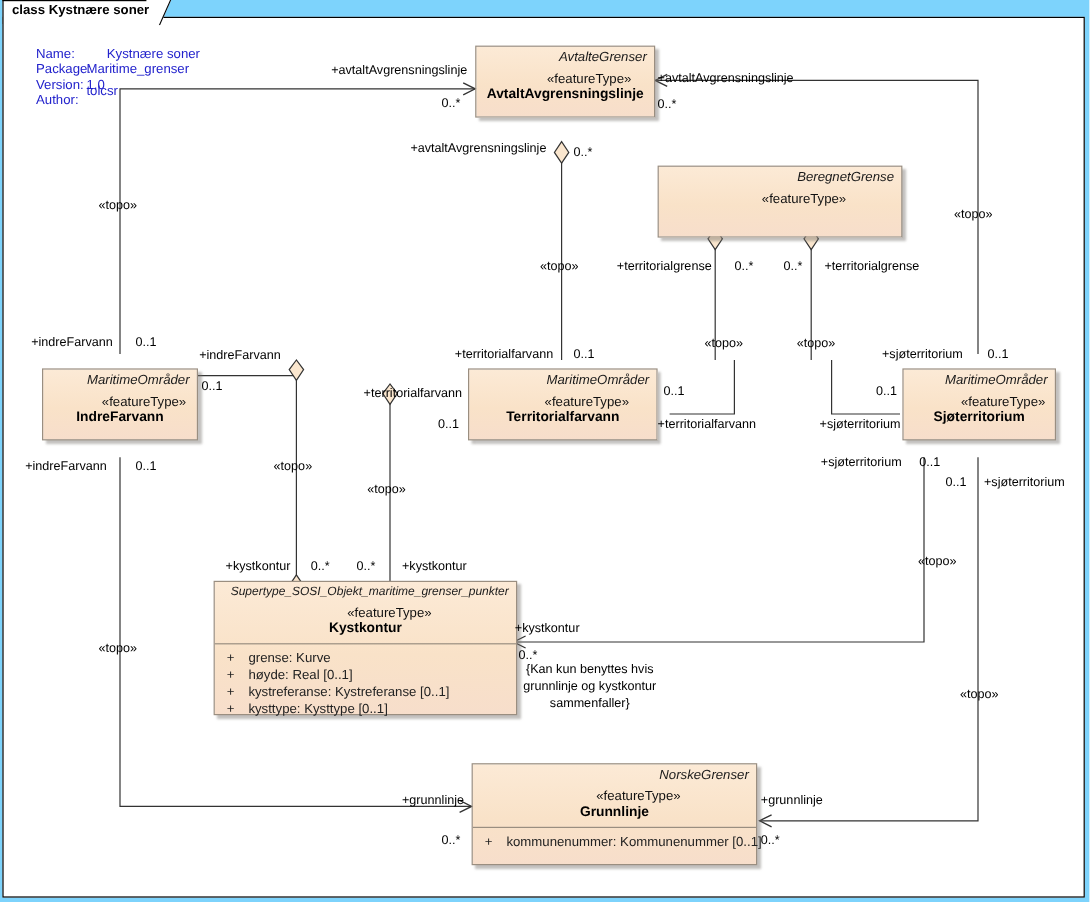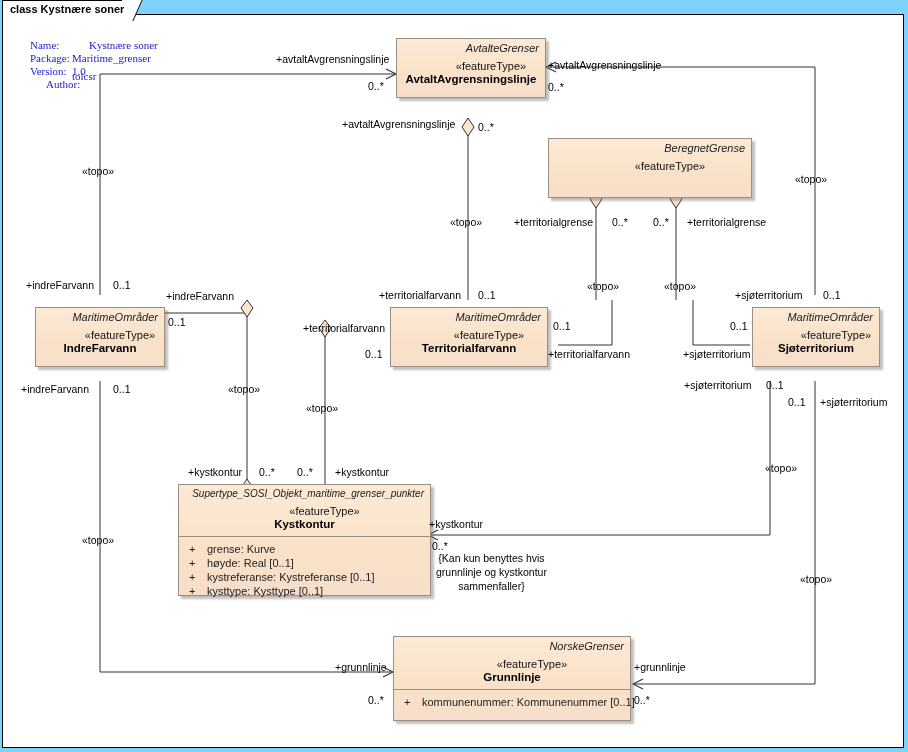--- a/index.html
+++ b/index.html
@@ -4,21 +4,21 @@
 <style>
   html,body{margin:0;padding:0;background:#ffffff;}
   body{font-family:"Liberation Sans","DejaVu Sans",sans-serif;}
   #canvas{position:relative;width:908px;height:752px;overflow:hidden;background:#7dd3fc;}
   #frame{position:absolute;left:2px;top:14px;width:902px;height:734px;border:1px solid #000;box-sizing:border-box;background:#fff;}
   #tabwrap{position:absolute;left:2px;top:0px;width:152px;height:22px;}
   #tab{position:absolute;left:0;top:0;width:128px;height:20px;border:1px solid #000;border-bottom:none;background:#fff;box-sizing:border-box;}
   #tablabel{position:absolute;left:8px;top:3px;font-size:11px;font-weight:bold;color:#000;white-space:nowrap;}
   #tabskew{position:absolute;left:120px;top:0px;width:24px;height:21px;overflow:hidden;}
   #tabskew:before{content:"";position:absolute;left:-9px;top:0;width:24px;height:21px;border-right:1px solid #000;transform:skewX(-24deg);background:#fff;}
-  .meta{position:absolute;font-size:11px;color:#2222cc;white-space:nowrap;font-family:Liberation Serif, serif;}
+  .meta{position:absolute;font-size:11px;color:#2222cc;white-space:nowrap;}
   svg#wires{position:absolute;left:0;top:0;width:908px;height:752px;pointer-events:none;}
   .cls{position:absolute;box-sizing:border-box;border:1px solid #9a8e80;
        background:linear-gradient(180deg,#fcead6 0%,#f9e2c8 55%,#f7decb 100%);
        box-shadow:3px 3px 2px rgba(120,115,110,.45);}
   .cls .pkg{font-size:11px;font-style:italic;color:#1a1a1a;text-align:right;padding:3px 6px 0 6px;white-space:nowrap;}
   .cls .pkgl{font-size:11px;font-style:italic;color:#1a1a1a;text-align:right;padding:3px 6px 0 6px;white-space:nowrap;}
   .cls .stereo{font-size:11px;color:#111;text-align:center;padding-top:6px;margin-left:40px;}
   .cls .nm{font-size:11.5px;font-weight:bold;color:#000;text-align:center;padding-top:1px;padding-bottom:6px;}
   .cls .sep{height:1px;background:#9a8e80;margin:0;}
   .cls .attrs{padding:5px 0 6px 0;}
@@ -41,21 +41,21 @@
     <div id="tabskew"></div>
     <div id="tablabel">class Kystnære soner</div>
   </div>
 
   <div class="meta" style="left:30px;top:39px;">Name:</div>
   <div class="meta" style="left:72px;top:39px;padding-left:17px;">Kystnære soner</div>
   <div class="meta" style="left:30px;top:52px;">Package:</div>
   <div class="meta" style="left:72px;top:52px;">Maritime_grenser</div>
   <div class="meta" style="left:30px;top:65px;">Version:</div>
   <div class="meta" style="left:72px;top:65px;">1.0</div>
-  <div class="meta" style="left:30px;top:78px;margin-left:16px;">Author:</div>
+  <div class="meta" style="left:30px;top:78px;">Author:</div>
   <div class="meta" style="left:72px;top:70px;">tolcsr</div>
 
   <svg id="wires" viewBox="0 0 908 752">
     <defs>
       <marker id="oarrow" markerWidth="14" markerHeight="14" refX="11" refY="6" orient="auto">
         <path d="M1,1 L11,6 L1,11" fill="none" stroke="#333" stroke-width="1.1"></path>
       </marker>
       <marker id="oarrowL" markerWidth="14" markerHeight="14" refX="11" refY="6" orient="auto">
         <path d="M1,1 L11,6 L1,11" fill="none" stroke="#333" stroke-width="1.1"></path>
       </marker>

